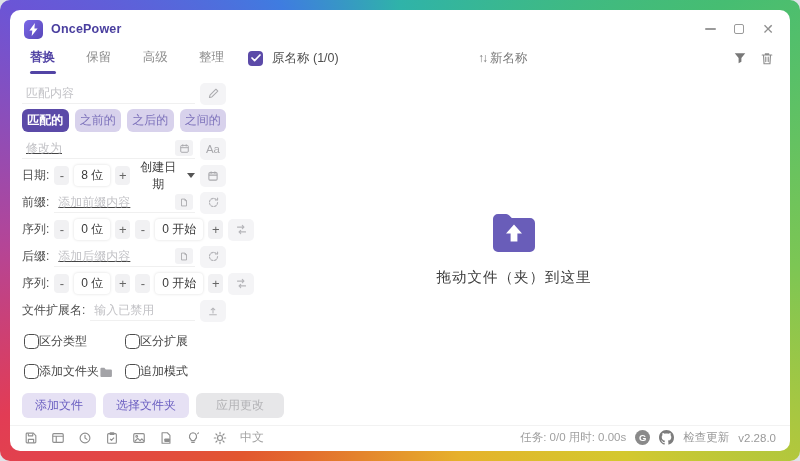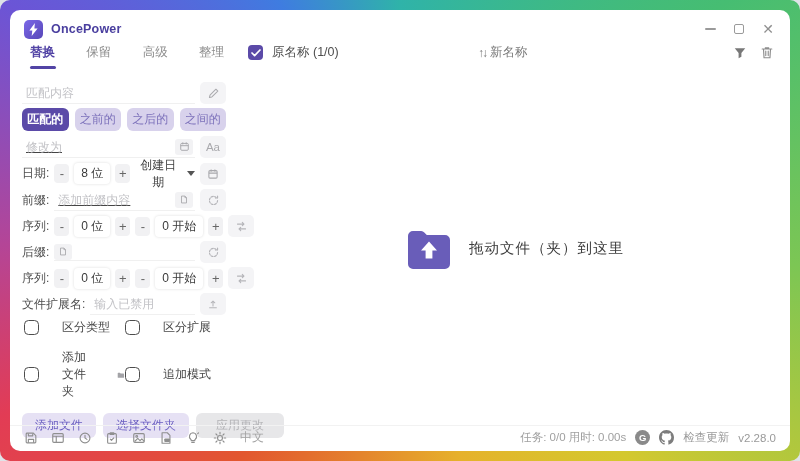--- a/index.html
+++ b/index.html
@@ -18,21 +18,21 @@
   
   .titlebar{height:30px;display:flex;align-items:center;padding:8px 16px 0 14px;flex:0 0 auto;}
   .logo{width:19px;height:19px;border-radius:5px;background:linear-gradient(135deg,#7b68e8,#5747b8);
     display:flex;align-items:center;justify-content:center;margin-right:8px;}
   .app-title{font-size:12.5px;font-weight:bold;color:#4a3f9f;letter-spacing:.2px;}
   .win-controls{margin-left:auto;display:flex;align-items:center;gap:18px;color:#9a9a9a;}
   .wc-min{width:11px;height:2px;background:#9a9a9a;border-radius:1px;cursor:pointer;}
   .wc-max{width:10px;height:10px;border:1.4px solid #9a9a9a;border-radius:2px;cursor:pointer;}
   .wc-close{font-size:14px;line-height:1;cursor:pointer;color:#8f8f8f;}
   
-  .header-row{display:flex;flex:0 0 28px;align-items:flex-start;margin-top:4px;}
+  .header-row{display:flex;flex:0 0 28px;align-items:center;margin-top:4px;}
   .tabs{width:228px;display:flex;align-items:center;padding:0 14px 0 20px;justify-content:space-between;flex:0 0 228px;}
   .tab{font-size:12.5px;color:#8d8d8d;cursor:pointer;position:relative;padding-bottom:2px;}
   .tab.active{color:#5244a5;font-weight:bold;}
   .tab.active::after{content:"";position:absolute;left:50%;transform:translateX(-50%);bottom:-6px;width:26px;height:3px;border-radius:2px;background:#5244a5;}
   .list-header{flex:1;display:flex;align-items:center;position:relative;padding:0 16px 0 10px;}
   .cb{width:15px;height:15px;border-radius:4px;flex:0 0 15px;cursor:pointer;}
   .cb.checked{background:#5b4aa8;display:flex;align-items:center;justify-content:center;}
   .cb.empty{border:1.6px solid #4d4d4d;background:#fff;}
   .orig-header{font-size:12.5px;color:#4e4e4e;margin-left:9px;}
   .newname-group{position:absolute;left:240px;display:flex;align-items:center;gap:4px;color:#7a7a7a;}
@@ -60,31 +60,31 @@
   .step-btn{flex:0 0 15px;width:15px;height:19px;border:none;border-radius:4px;background:#f1f1f3;color:#666;
     font-size:13px;line-height:1;cursor:pointer;font-family:inherit;display:flex;align-items:center;justify-content:center;}
   .val-box{background:#fff;border-radius:4px;box-shadow:0 0 3px rgba(0,0,0,.14);font-size:12px;color:#3a3a3a;
     padding:2px 7px;white-space:nowrap;cursor:default;}
   .sel{display:flex;align-items:center;gap:6px;cursor:pointer;flex:1;justify-content:center;}
   .sel-label{font-size:12px;color:#3f3f3f;text-align:center;}
   .caret{width:0;height:0;border-left:4px solid transparent;border-right:4px solid transparent;border-top:5px solid #555;}
   .spring{flex:1;}
   
   .opts{display:grid;grid-template-columns:1fr 1fr;row-gap:13px;margin:0 0 13px 2px;}
-  .opt{display:flex;align-items:center;gap:23px;cursor:pointer;}
+  .opt{display:flex;align-items:center;gap:0;cursor:pointer;}
   .opt .cb{width:15px;height:15px;border-radius:4.5px;}
   .opt-label{font-size:12px;color:#464646;}
   
   .actions{display:flex;gap:7px;width:246px;margin-bottom:7px;flex:0 0 auto;}
   .act-btn{border:none;border-radius:6px;height:25px;padding:0 13px;font-size:12px;font-family:inherit;cursor:pointer;
     background:#e6e1f4;color:#6a5ec0;white-space:nowrap;}
   .act-btn.disabled{background:#e7e7e9;color:#b3b3b6;cursor:default;padding:0 20px;}
   
   .right{flex:1;display:flex;flex-direction:column;min-width:0;}
-  .dropzone{flex:1;display:flex;flex-direction:row;align-items:center;justify-content:center;gap:15px;cursor:pointer;}
+  .dropzone{flex:1;display:flex;flex-direction:column;align-items:center;justify-content:center;gap:15px;cursor:pointer;}
   .drop-text{font-size:14.5px;color:#3c3c3c;letter-spacing:1px;}
   
   .statusbar{flex:0 0 26px;display:flex;align-items:center;padding:0 14px 2px 14px;border-top:1px solid #f2f2f2;gap:13px;}
   .sb-icon{display:flex;align-items:center;cursor:pointer;}
   .sb-lang{font-size:12px;color:#a3a3a3;cursor:pointer;}
   .sb-right{margin-left:auto;display:flex;align-items:center;gap:9px;}
   .sb-text{font-size:11.5px;color:#a0a0a0;}
   .gitee{width:15px;height:15px;border-radius:50%;background:#8a8a8a;color:#fff;font-size:9.5px;font-weight:bold;
     display:flex;align-items:center;justify-content:center;cursor:pointer;}
   .sb-update{font-size:11.5px;color:#9a9a9a;cursor:pointer;}
@@ -222,20 +222,21 @@
         <button class="icon-btn">
           <svg width="13" height="13" viewBox="0 0 16 16" stroke="#b5b5b9" stroke-width="1.4" fill="none" stroke-linecap="round" stroke-linejoin="round">
                 <path d="M3 5h8M9 3l2 2-2 2M13 11H5M7 9l-2 2 2 2"></path>
               </svg>
         </button>
       </div>
 
       <div class="row">
         <span class="lbl">后缀:</span>
         <div class="input-wrap">
+          <input class="f-input" placeholder="添加后缀内容" style="">
           <span class="in-icon">
             <svg width="10" height="11" viewBox="0 0 16 16" stroke="#a8a8ac" stroke-width="1.4" fill="none" stroke-linejoin="round">
                   <path d="M4 2.5h5.5L12 5v8.5H4z"></path>
                   <path d="M9.5 2.5V5H12"></path>
                 </svg>
           </span>
         </div>
         <button class="icon-btn">
           <svg width="13" height="13" viewBox="0 0 16 16" stroke="#b5b5b9" stroke-width="1.4" fill="none" stroke-linecap="round">
                 <path d="M13 8a5 5 0 1 1-1.4-3.5M13 2.6V5h-2.4" stroke-dasharray="2.4 1.6"></path>

